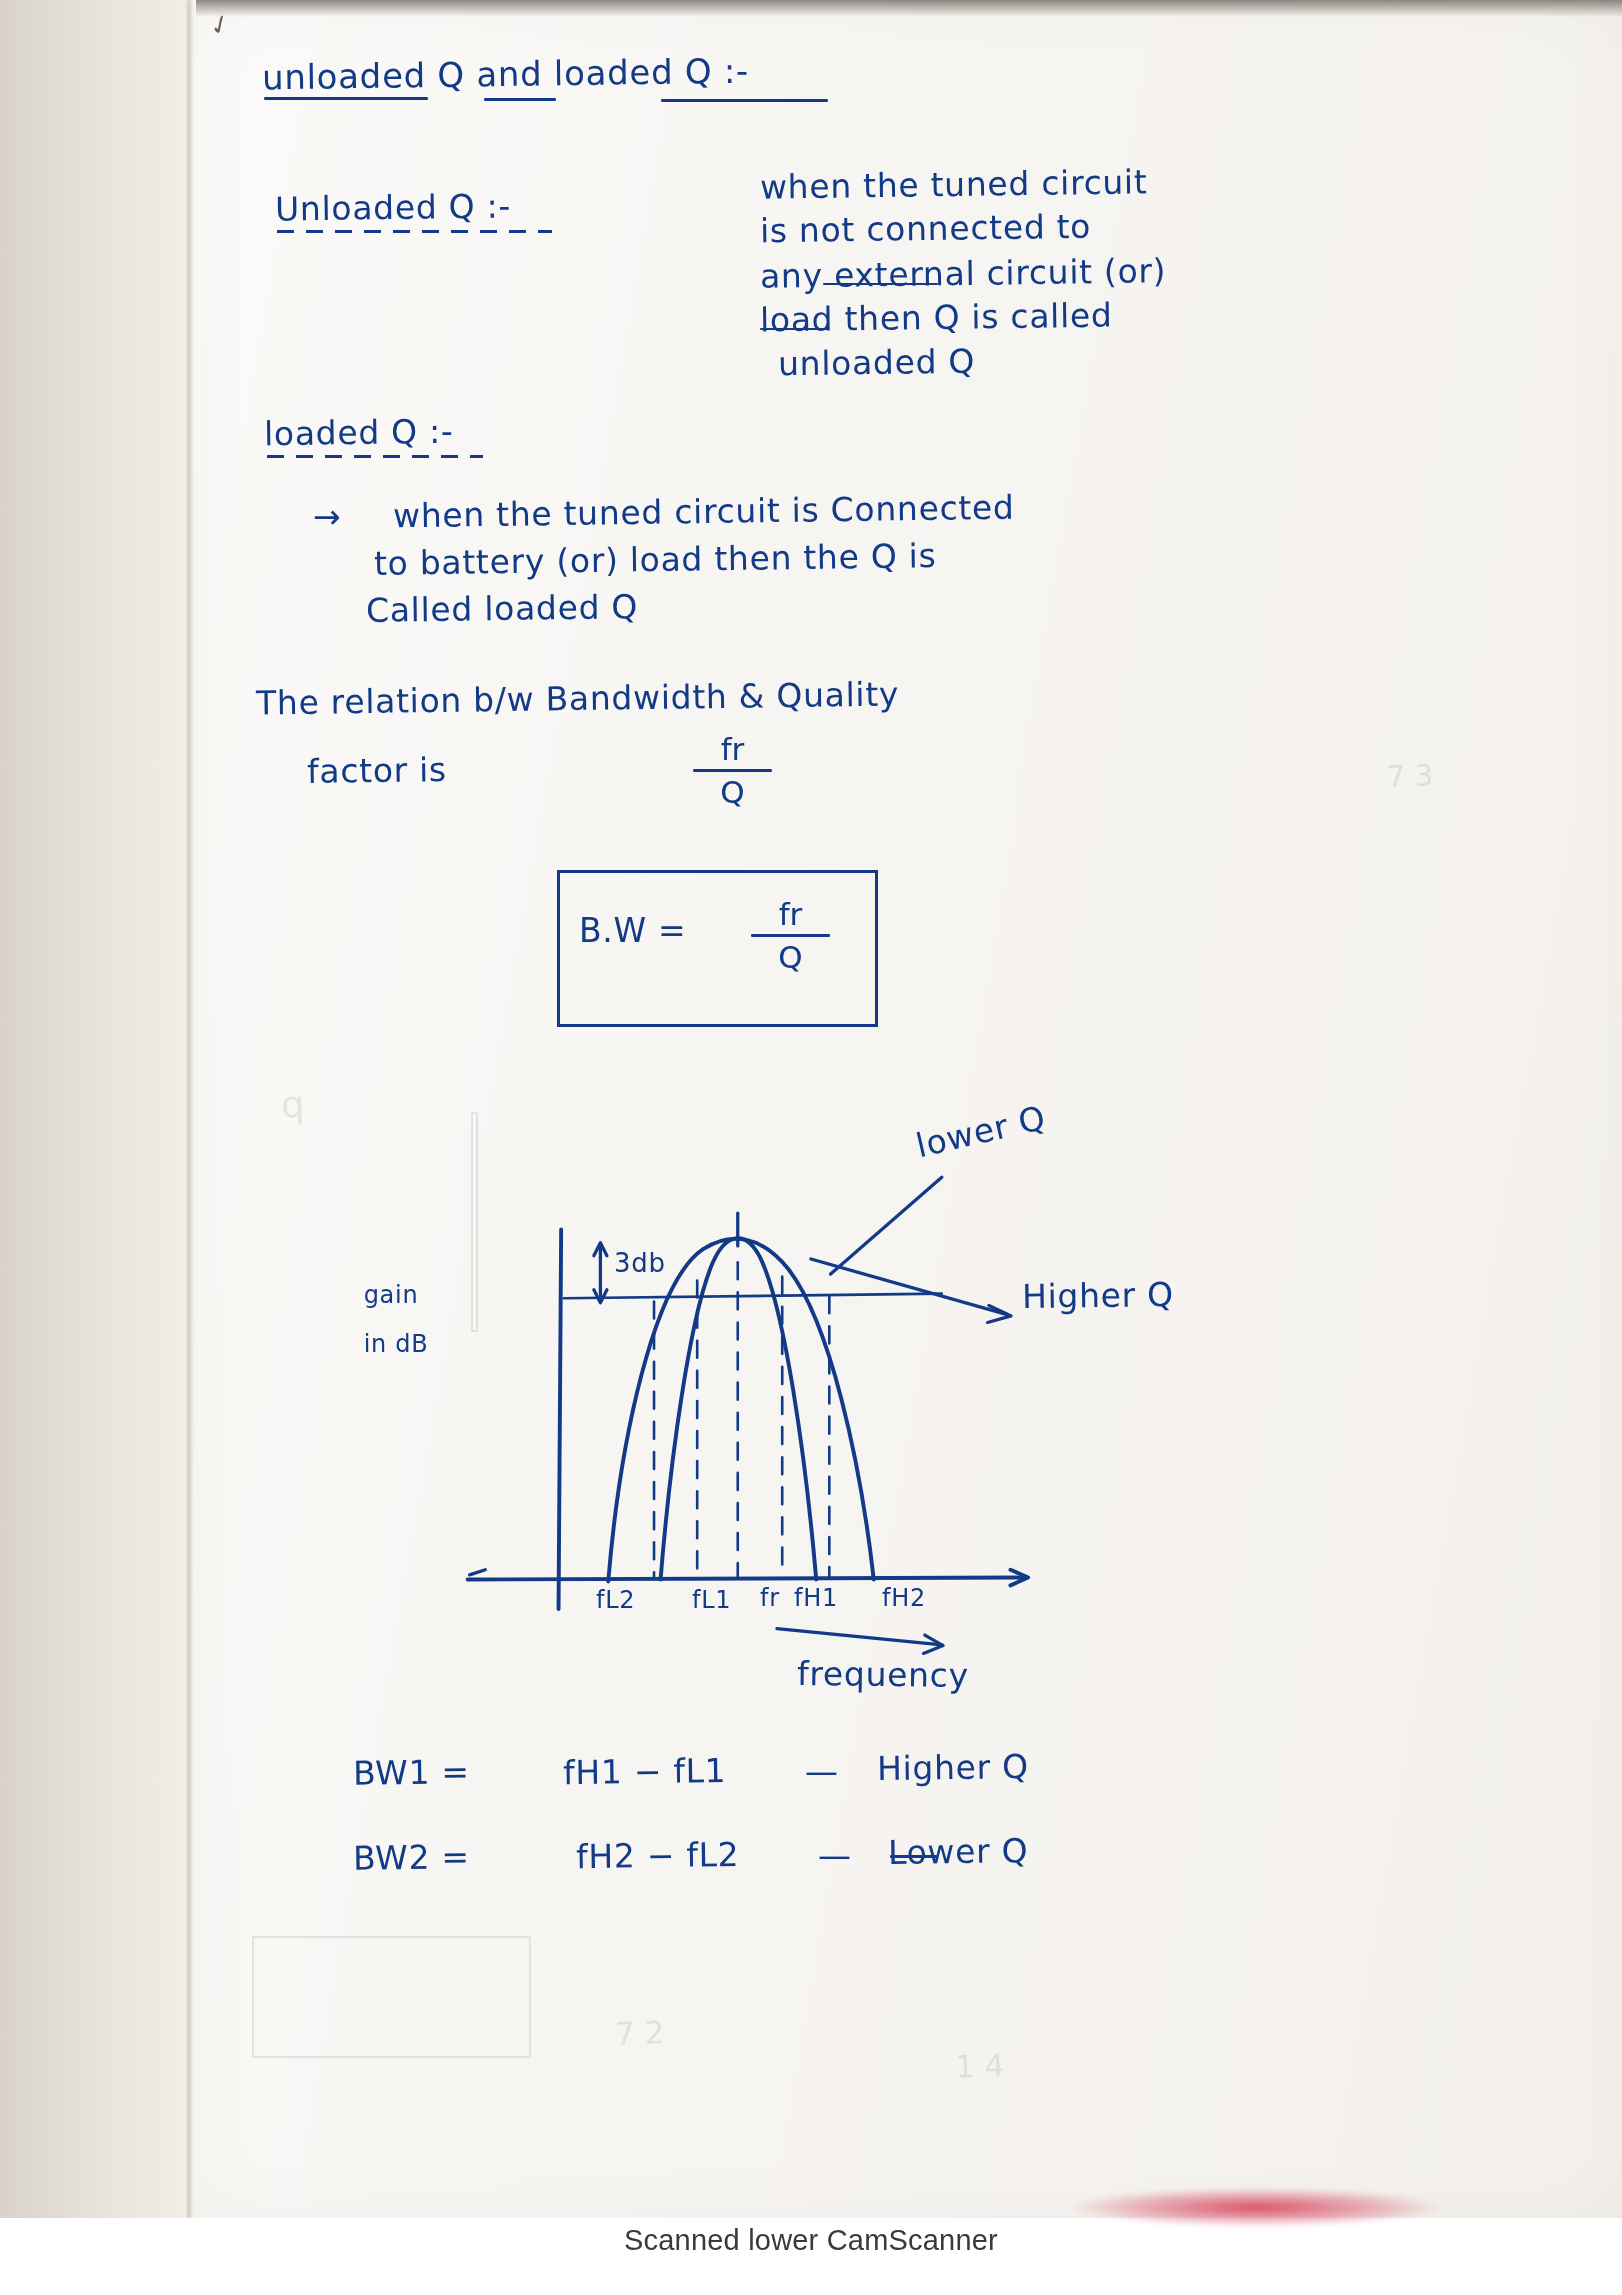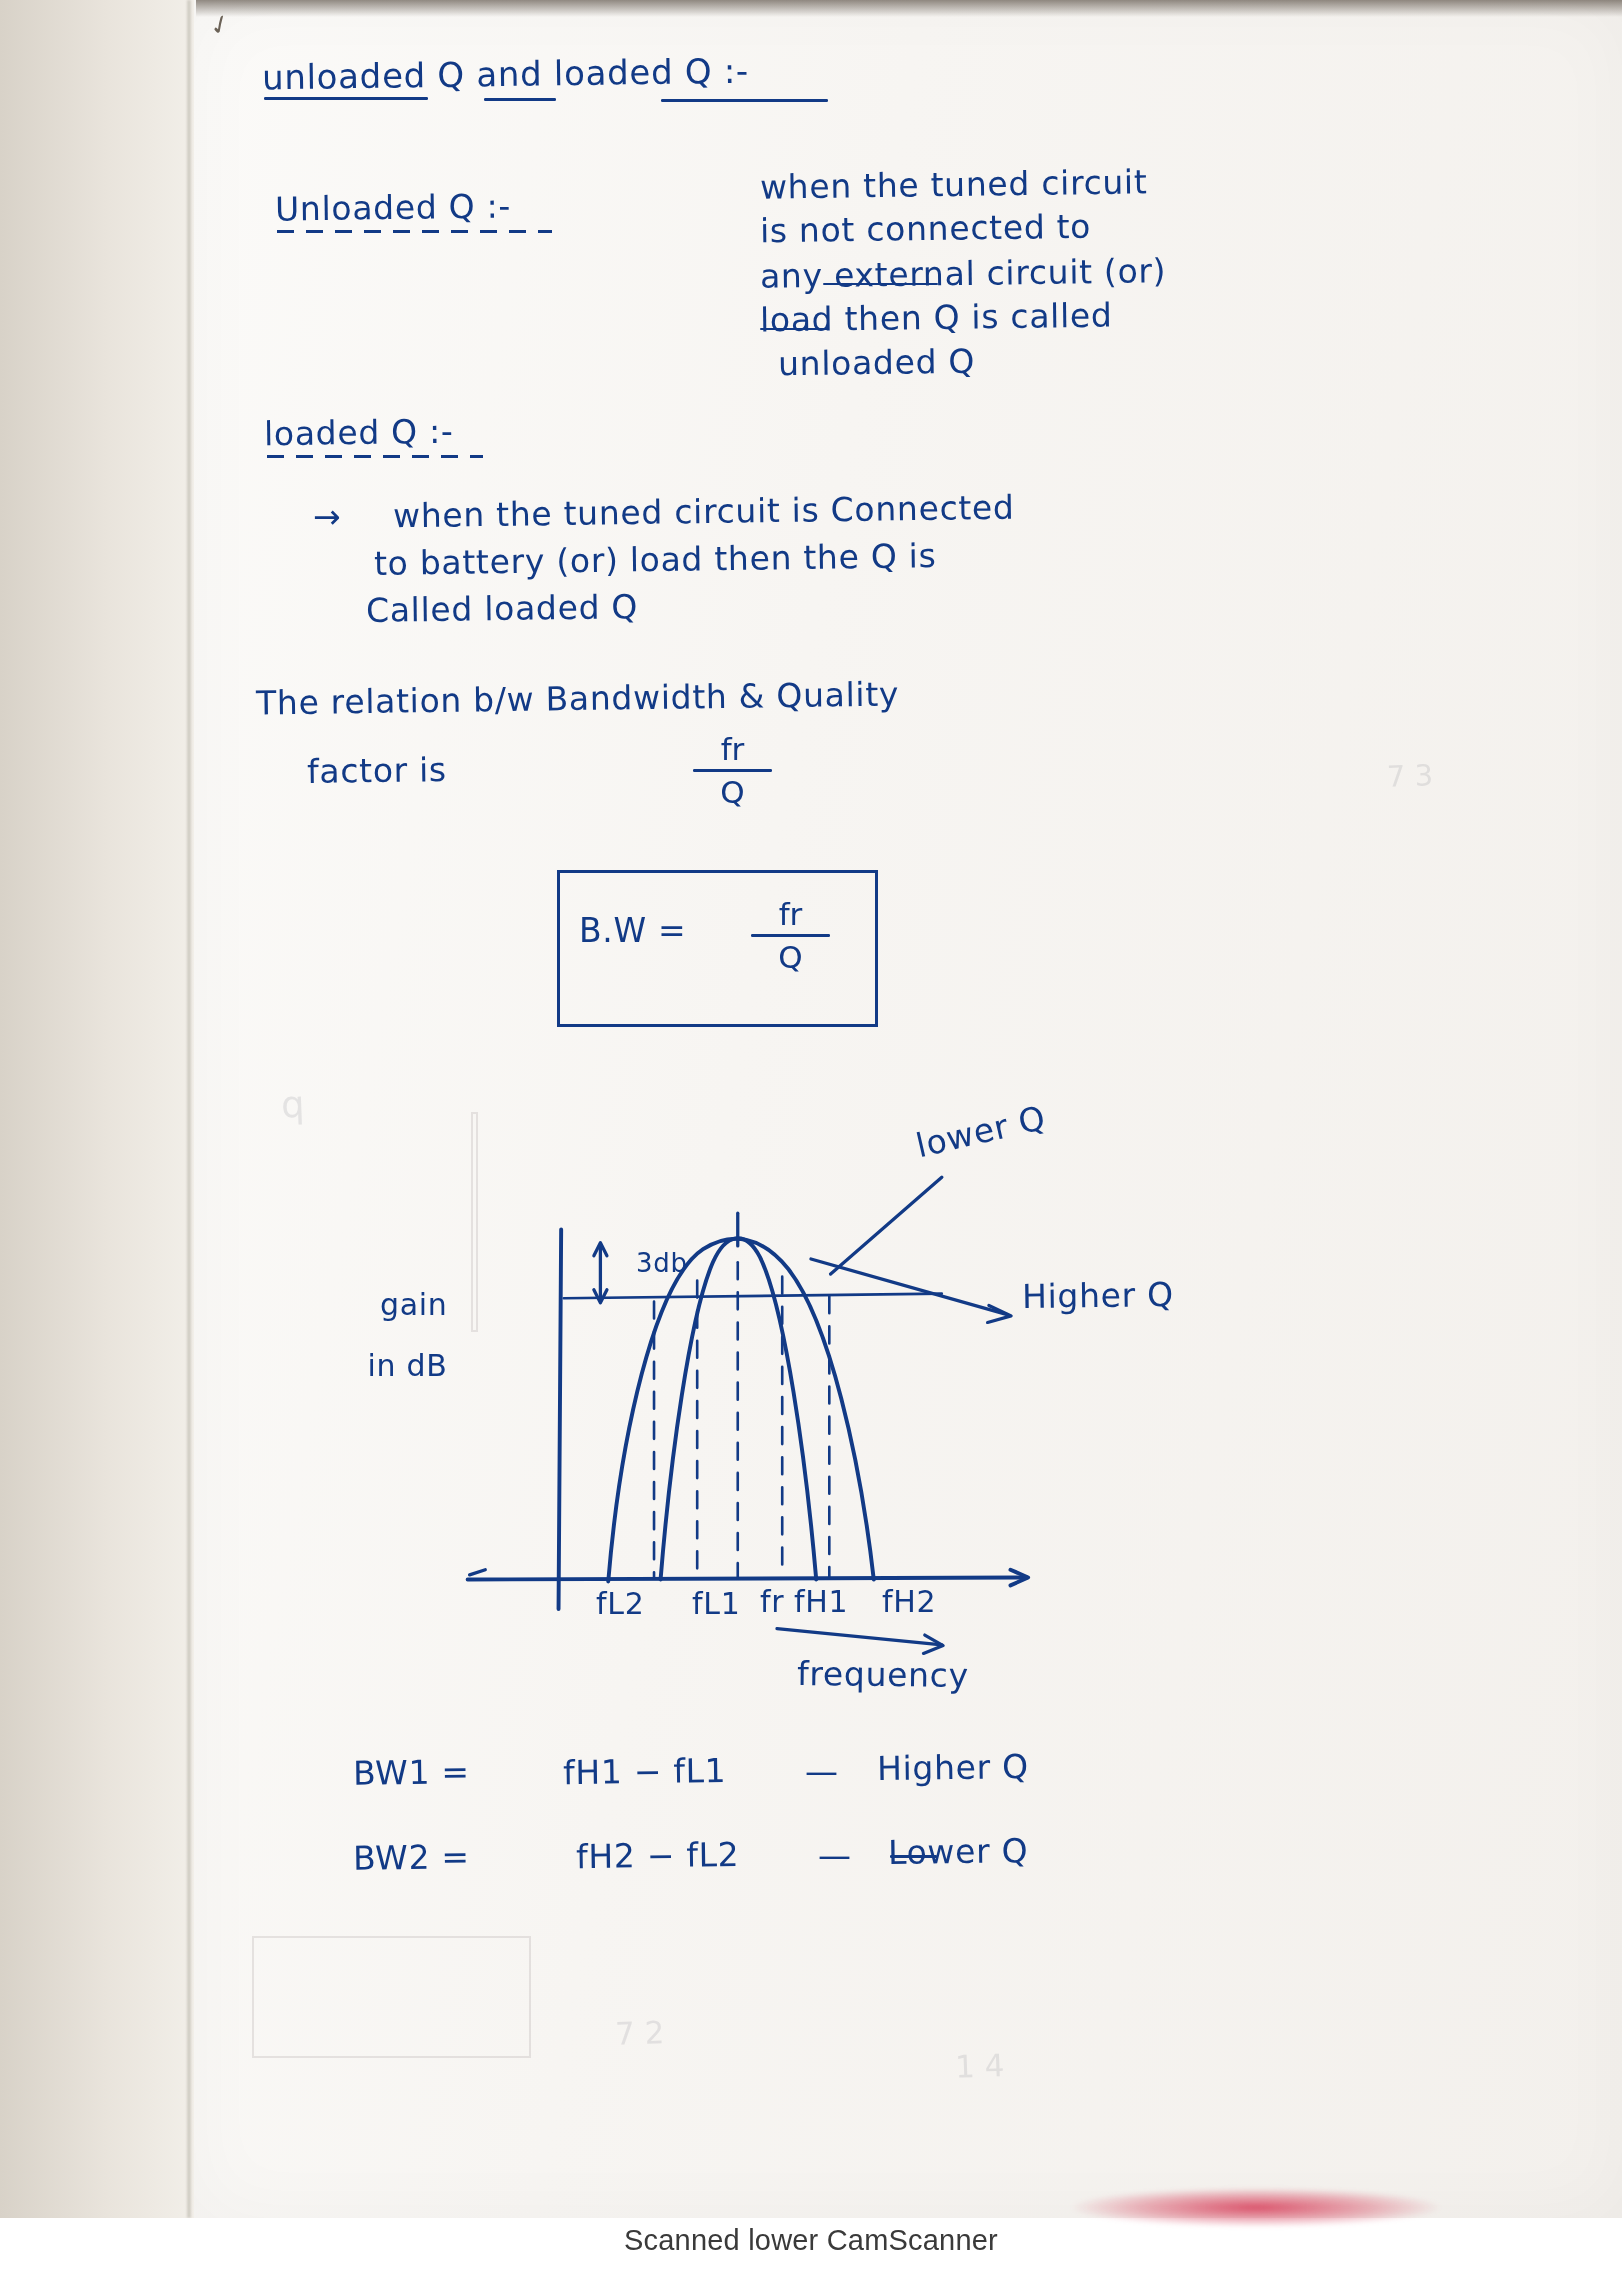--- a/index.html
+++ b/index.html
@@ -114,22 +114,22 @@
   .hw {
     position: absolute;
     color: #123a86;
     font-family: "DejaVu Sans", sans-serif;
     font-weight: 500;
     white-space: pre;
     letter-spacing: 0.7px;
   }
   .s-title { font-size: 34px; }
   .s-main  { font-size: 33px; }
-  .s-sub   { font-size: 30px; text-align: right; }
-  .s-small { font-size: 26px; margin-left: 22px; }
+  .s-sub   { font-size: 24px; }
+  .s-small { font-size: 26px; }
 
   .skew1 { transform: rotate(-0.8deg); }
   .skew3 { transform: rotate(0.6deg); }
 
   .uline {
     position: absolute;
     background: #123a86;
     height: 2.6px;
     border-radius: 1.3px;
   }

